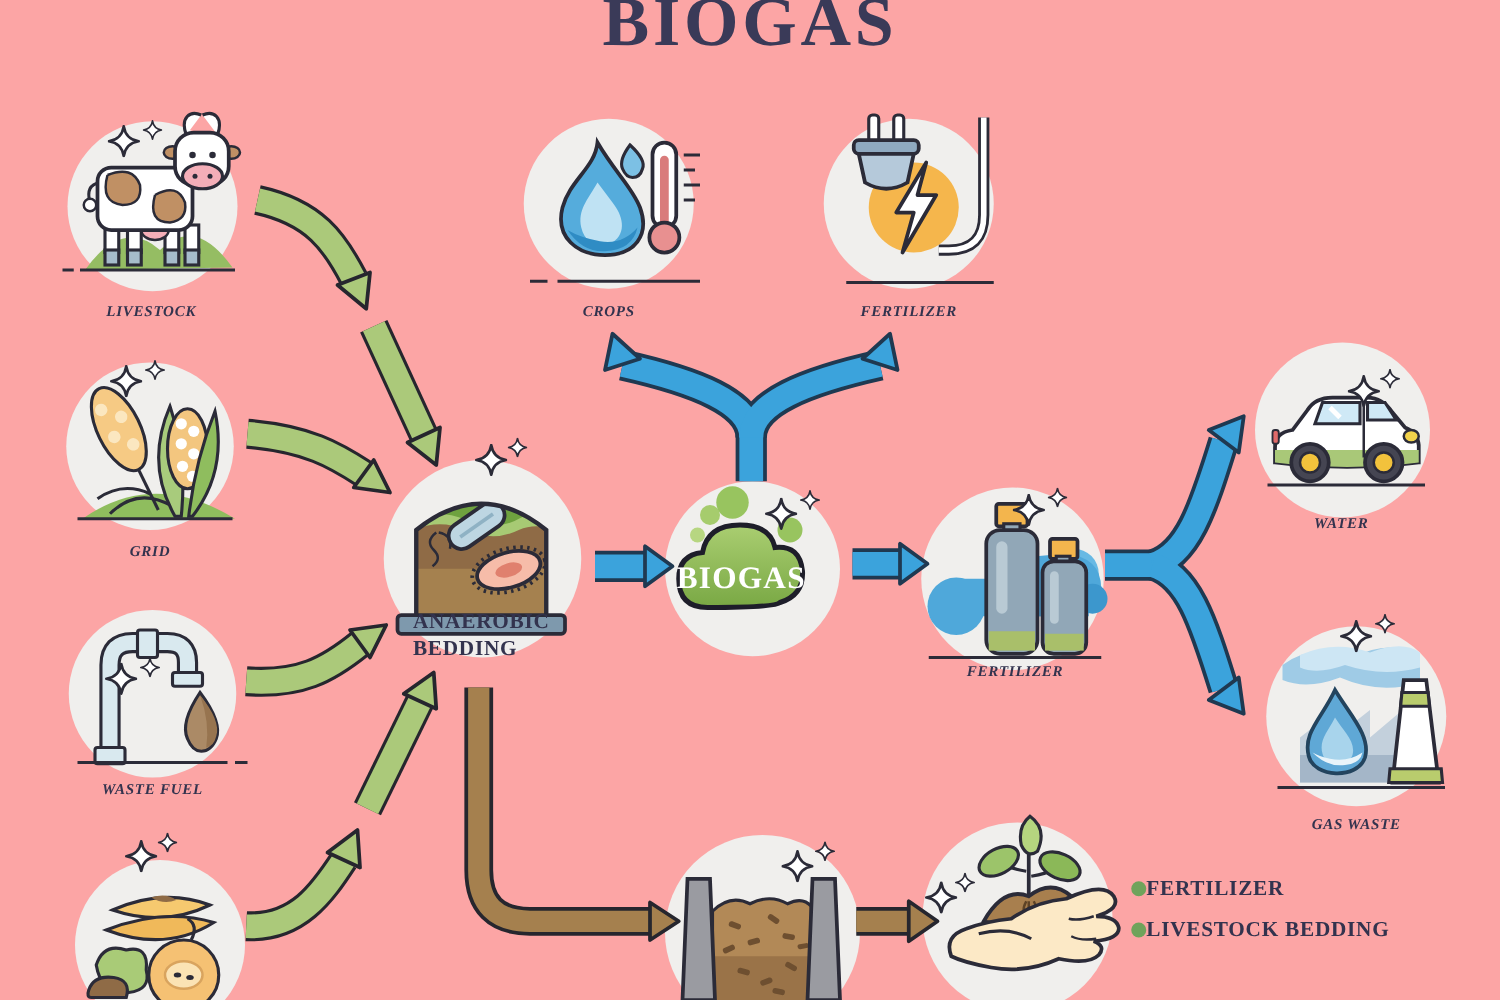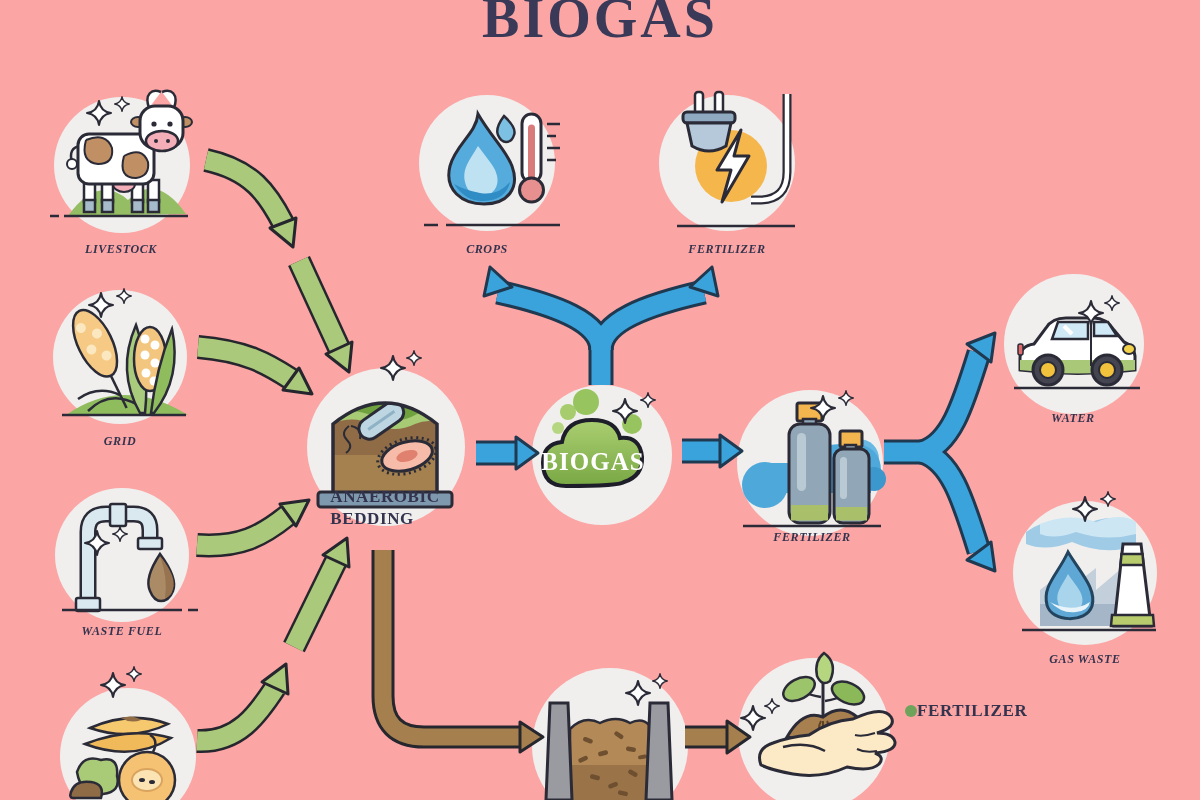--- a/index.html
+++ b/index.html
@@ -368,20 +368,24 @@
     <path d="M36,120 Q30,104 48,98 Q64,92 84,90 Q104,76 128,74 Q158,60 166,72 Q172,82 152,88 Q168,88 170,97 Q171,106 150,108 Q160,112 154,119 Q146,127 122,122 Q96,134 68,129 Q46,125 36,120 Z" fill="#fce9c6" stroke="#2b2b38" stroke-width="3"></path>
     <path d="M58,102 Q82,96 100,106" fill="none" stroke="#2b2b38" stroke-width="2.5"></path>
     <path d="M150,88 Q138,92 130,90 M152,106 Q140,108 132,104" fill="none" stroke="#2b2b38" stroke-width="2"></path>
   </svg>
 
   <div class="bullets">
     <div class="brow">
       <span class="bdot"></span>
       <span class="btxt">FERTILIZER</span>
     </div>
+    <div class="brow">
+      <span class="bdot"></span>
+      <span class="btxt">LIVESTOCK BEDDING</span>
+    </div>
   </div>
 
   <svg class="spark" style="left:86px;top:100px" width="26" height="26">
       <use href="#spark"></use>
     </svg>
   <svg class="spark" style="left:114px;top:96px" width="16" height="16">
       <use href="#spark"></use>
     </svg>
   <svg class="spark" style="left:88px;top:292px" width="26" height="26">
       <use href="#spark"></use>

